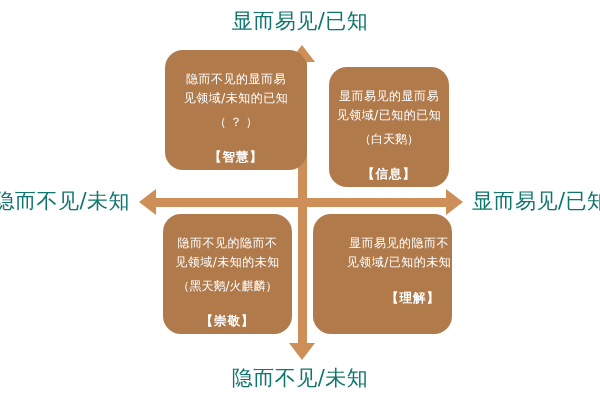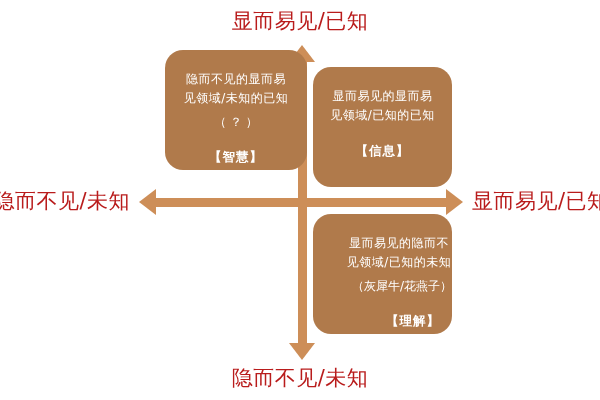--- a/index.html
+++ b/index.html
@@ -7,21 +7,21 @@
     position: relative;
     width: 600px;
     height: 400px;
     background: #ffffff;
     font-family: "DejaVu Sans", "Liberation Sans", sans-serif;
     overflow: hidden;
   }
   
   .axis-label {
     position: absolute;
-    color: #b91c1c;
+    color: #0f766e;
     font-size: 21px;
     font-weight: 500;
     white-space: nowrap;
     letter-spacing: 0.5px;
   }
   .label-top    { top: 7px;  left: 50%; transform: translateX(-50%); }
   .label-bottom { bottom: 8px; left: 50%; transform: translateX(-50%); }
   .label-left   { top: 201px; right: 470px; transform: translateY(-50%); }
   .label-right  { top: 201px; left: 472px;  transform: translateY(-50%); }
 
@@ -67,21 +67,21 @@
     border-radius: 18px;
     color: #ffffff;
     text-align: center;
     display: flex;
     flex-direction: column;
     align-items: center;
     box-sizing: border-box;
     padding-top: 20px;
   }
   .q-tl { left: 165px; top: 50px;  width: 142px; height: 120px; }
-  .q-tr { left: 313px; top: 67px;  width: 139px; height: 120px; }
+  .q-tr { left: 329px; top: 67px;  width: 120px; height: 120px; }
   .q-bl { left: 163px; top: 214px; width: 129px; height: 120px; }
   .q-br { left: 313px; top: 214px; width: 139px; height: 120px; align-items: flex-end; }
 
   .q-title {
     font-size: 12px;
     line-height: 19px;
     max-width: 106px;
     margin: 0 0 6px 0;
     letter-spacing: 0.5px;
   }
@@ -116,23 +116,28 @@
   <div class="ah ah-right"></div>
 
   <div class="qbox q-tl">
     <p class="q-title">隐而不见的显而易见领域/未知的已知</p>
     <p class="q-example">（ ？ ）</p>
     <p class="q-keyword">【智慧】</p>
   </div>
 
   <div class="qbox q-tr">
     <p class="q-title">显而易见的显而易见领域/已知的已知</p>
+    <p class="q-example">（白天鹅）</p>
     <p class="q-keyword">【信息】</p>
   </div>
 
+  <div class="qbox q-bl">
+    <p class="q-title">隐而不见的隐而不见领域/未知的未知</p>
+    <p class="q-example">（黑天鹅/火麒麟）</p>
+    <p class="q-keyword">【崇敬】</p>
+  </div>
 
   <div class="qbox q-br">
     <p class="q-title">显而易见的隐而不见领域/已知的未知</p>
-    <p class="q-example">（灰犀牛/花燕子）</p>
     <p class="q-keyword">【理解】</p>
   </div>
 
 </div>
 
 </body></html>

